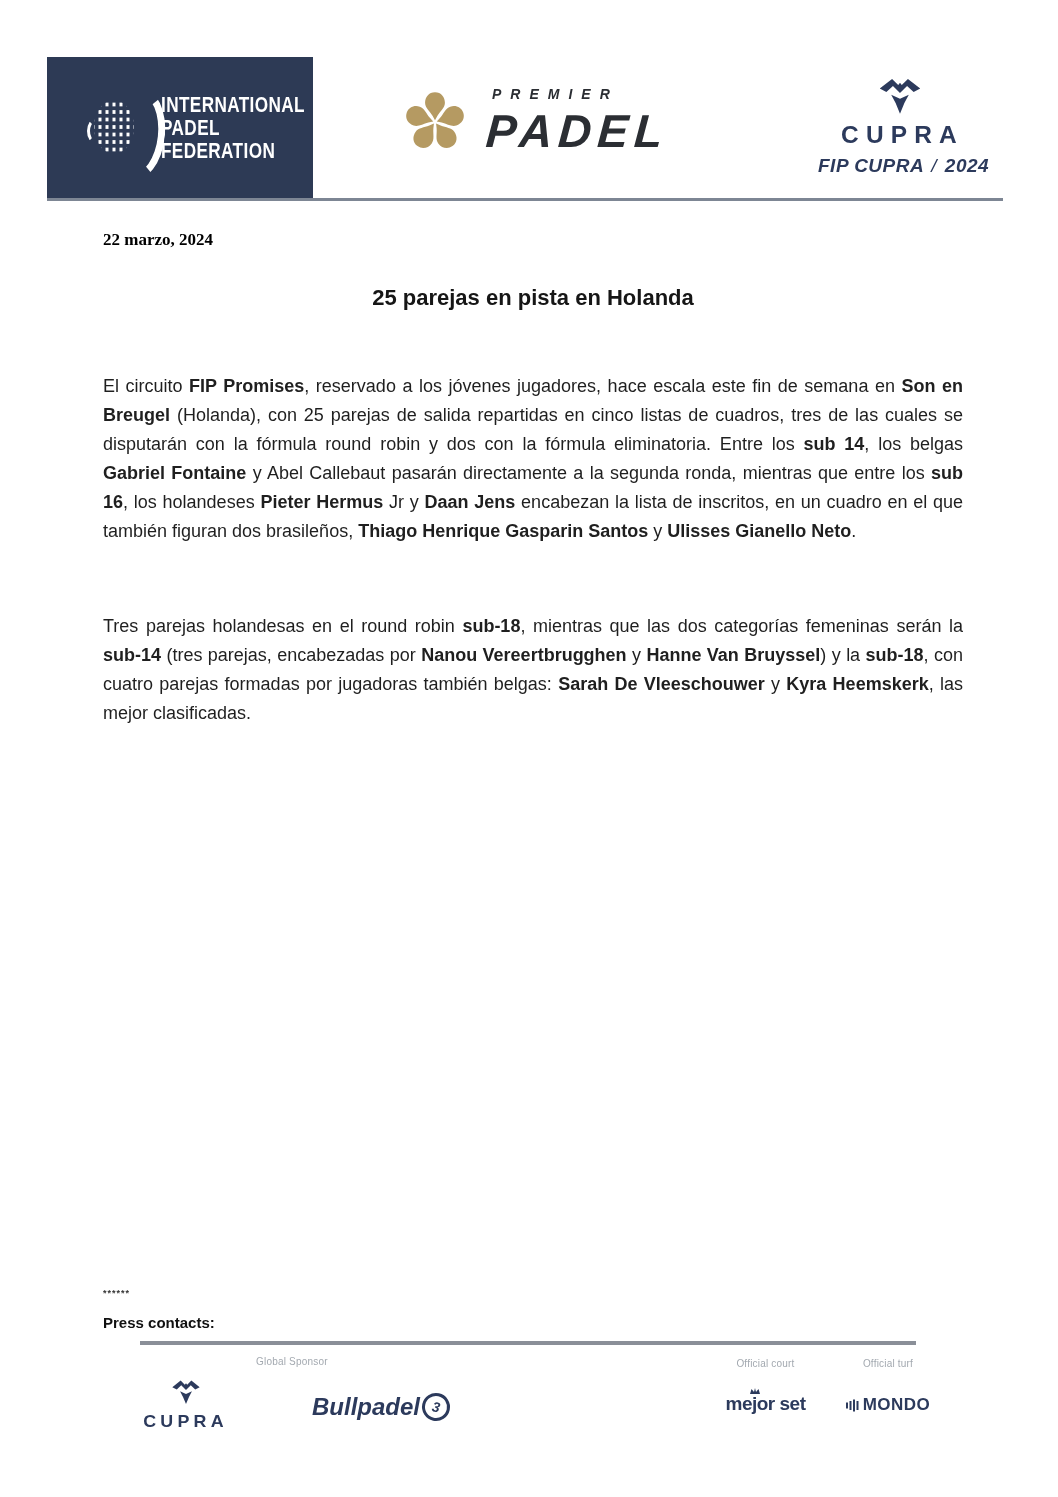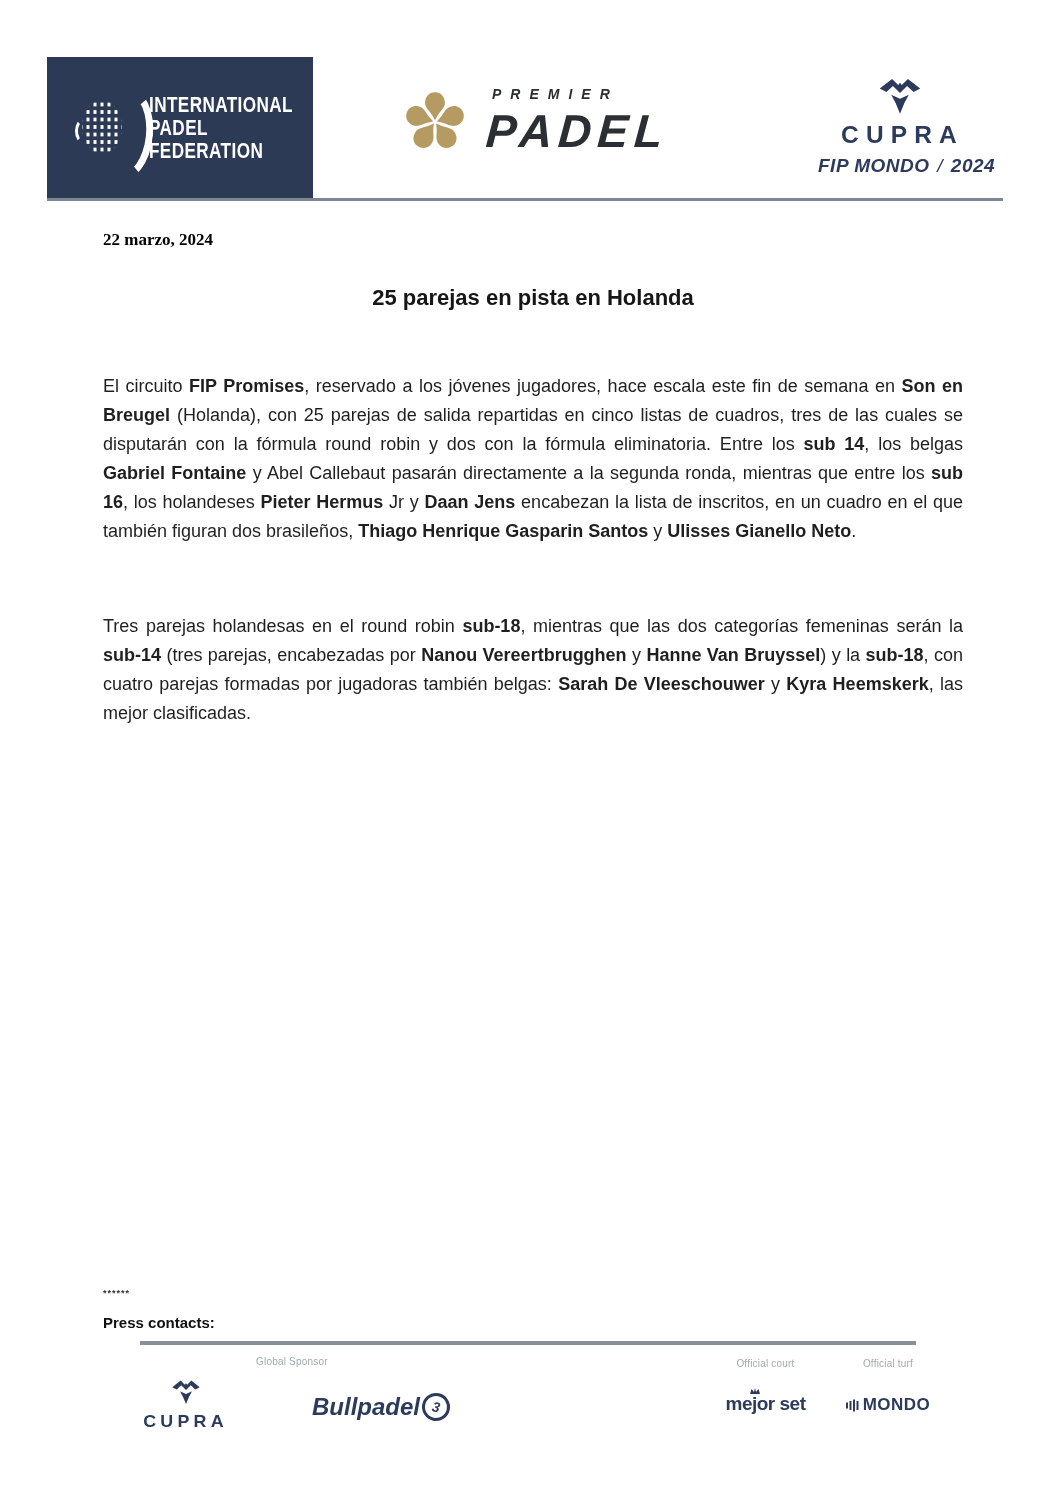--- a/index.html
+++ b/index.html
@@ -1,21 +1,21 @@
 <!DOCTYPE html>
 <html><head>
 <meta charset="utf-8">
 <style>
   html,body{margin:0;padding:0;background:#ffffff;}
   .page{position:relative;width:1058px;height:1497px;background:#ffffff;overflow:hidden;
         font-family:"Liberation Sans",sans-serif;color:#1e1e1e;}
 
   
   .ipf-block{position:absolute;left:47px;top:57px;width:266px;height:141px;background:#2d3a55;
-             display:flex;align-items:center;padding-left:28px;box-sizing:border-box;}
+             display:flex;align-items:center;padding-left:40px;box-sizing:border-box;}
   .ipf-mark{position:relative;width:64px;height:84px;flex:0 0 auto;}
   .ipf-paren{position:absolute;left:0;top:33px;width:10px;height:18px;border:3px solid transparent;
              border-left:3px solid #fff;border-radius:50%;}
   .ipf-ball{position:absolute;left:7px;top:14px;width:40px;height:54px;border-radius:50%;
             background-image:radial-gradient(#ffffff 1.7px,rgba(0,0,0,0) 1.9px);
             background-size:7px 7.5px;background-position:center;}
   .ipf-arc{position:absolute;left:20px;top:1px;width:44px;height:80px;border:7px solid transparent;
            border-right:7px solid #ffffff;border-radius:50%;transform:rotate(6deg);}
   .ipf-text{margin-left:10px;color:#ffffff;font-weight:700;font-size:22px;line-height:23px;
             letter-spacing:.5px;transform:scaleX(.78);transform-origin:left center;white-space:nowrap;}
@@ -109,21 +109,21 @@
 
   <div class="cupra-block">
     <svg class="cupra-emblem" viewBox="0 0 100 84">
       <g fill="#2c3a5c">
         <path d="M4 24 L32 2 L46 16 L50 11 L54 16 L68 2 L96 24 L81 32 L66 18 L50 34 L34 18 L19 32 Z"></path>
         <path d="M30 38 L50 47 L70 38 L60 57 L50 81 L40 57 Z"></path>
       </g>
     </svg>
     <div class="cupra-word">CUPRA</div>
     <div class="cupra-tour">
-      <span>FIP MONDO</span>
+      <span>FIP CUPRA</span>
       <span class="slash">/</span>
       <span>2024</span>
     </div>
   </div>
 
   <div class="header-rule"></div>
 
   <div class="date">22 marzo, 2024</div>
 
   <div class="title">

